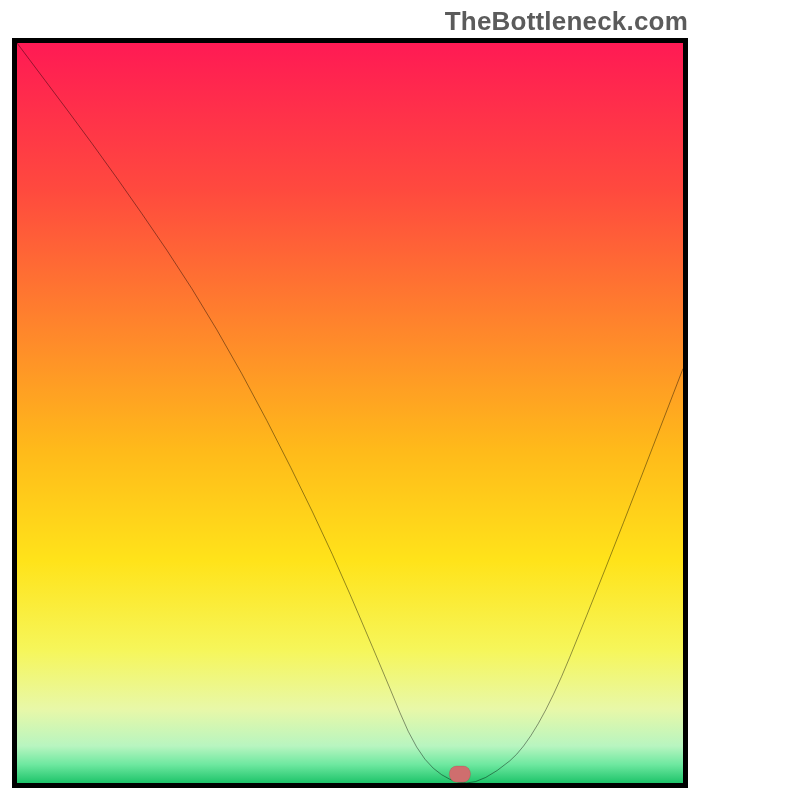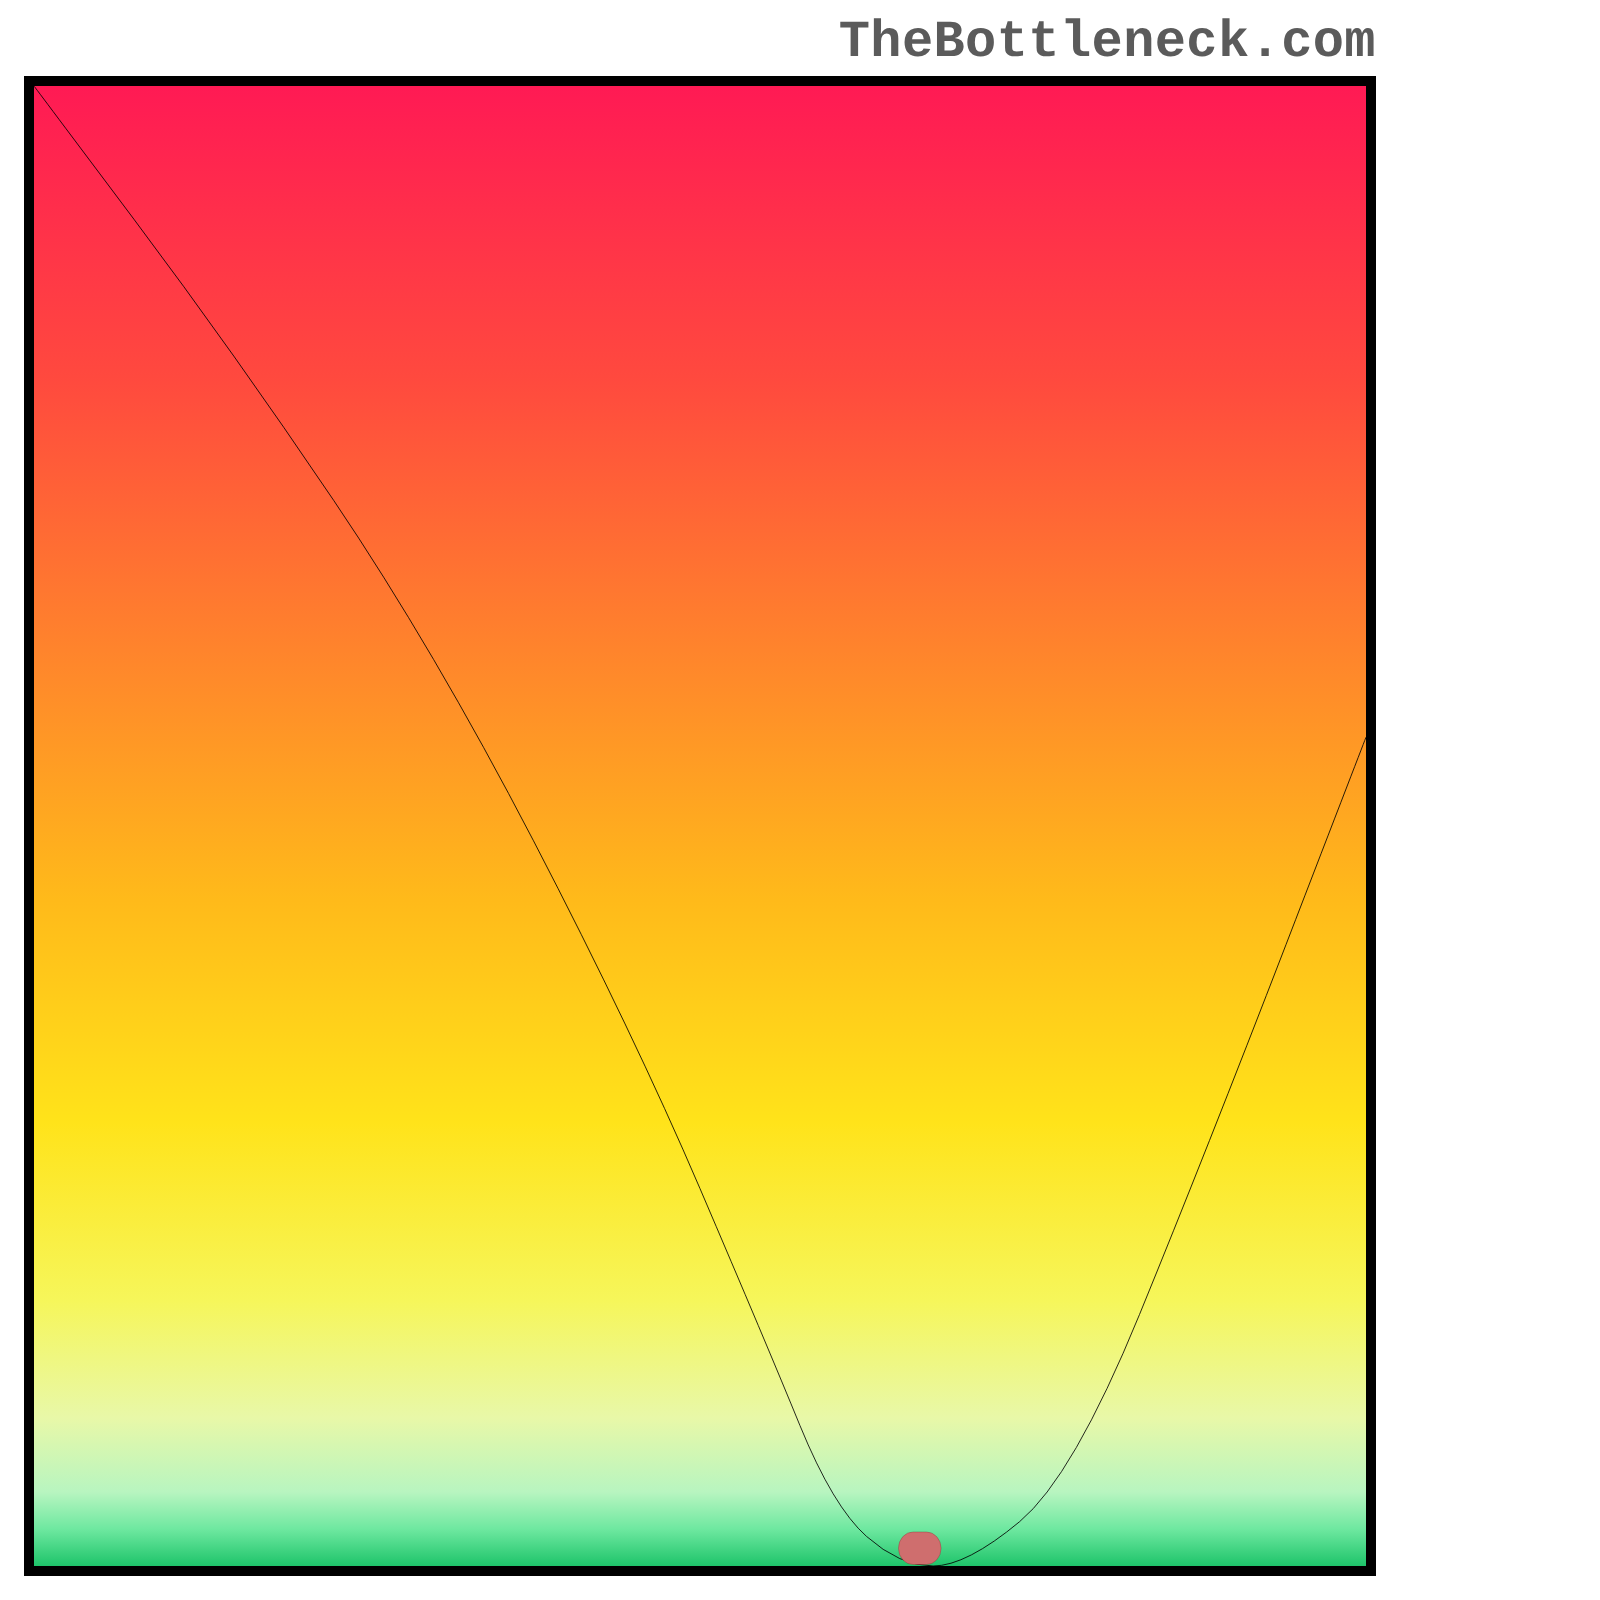--- a/index.html
+++ b/index.html
@@ -7,21 +7,20 @@
     padding: 0;
     width: 800px;
     height: 800px;
     background: #ffffff;
     font-family: Arial, Helvetica, sans-serif;
   }
   .container {
     position: relative;
     width: 700px;
     height: 800px;
-    font-family: Liberation Mono, monospace;
   }
   .watermark {
     position: absolute;
     top: 6px;
     right: 12px;
     font-size: 26px;
     font-weight: 600;
     color: #5b5b5b;
     letter-spacing: 0.2px;
   }

